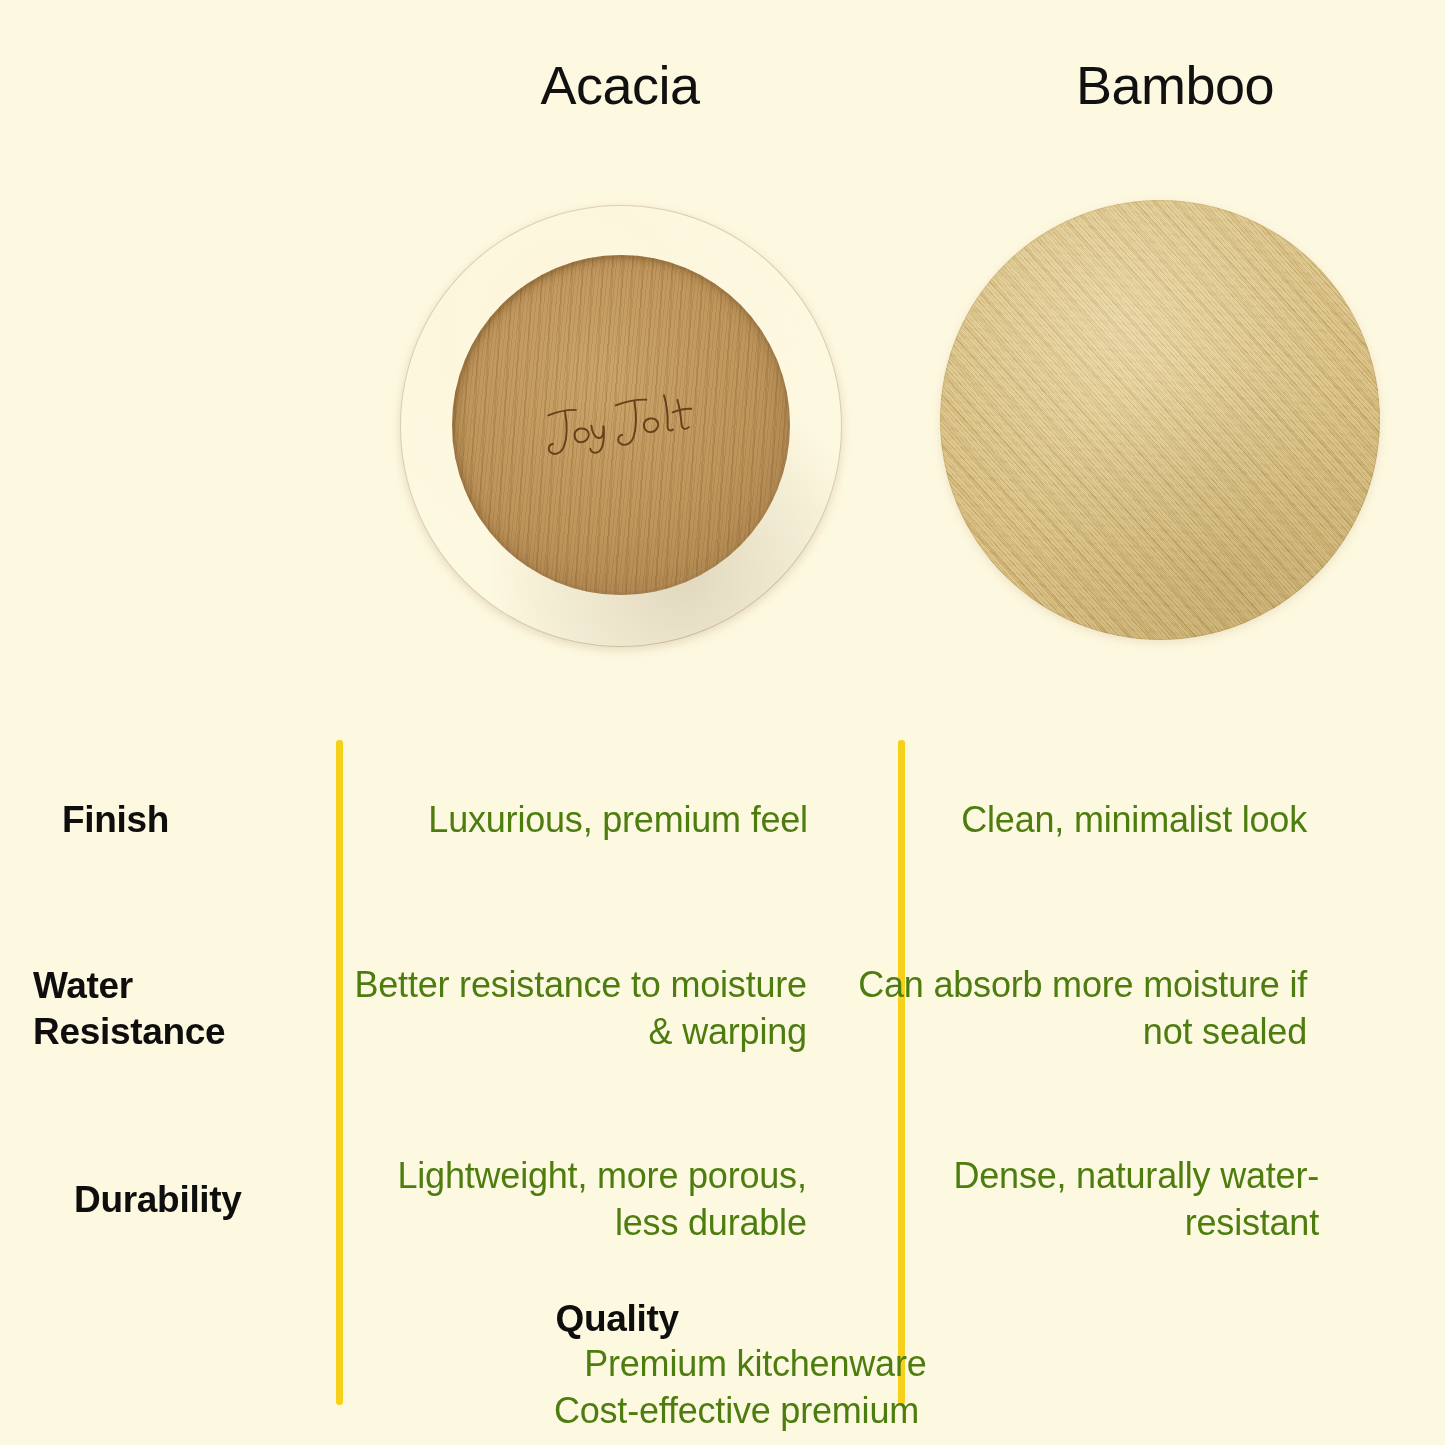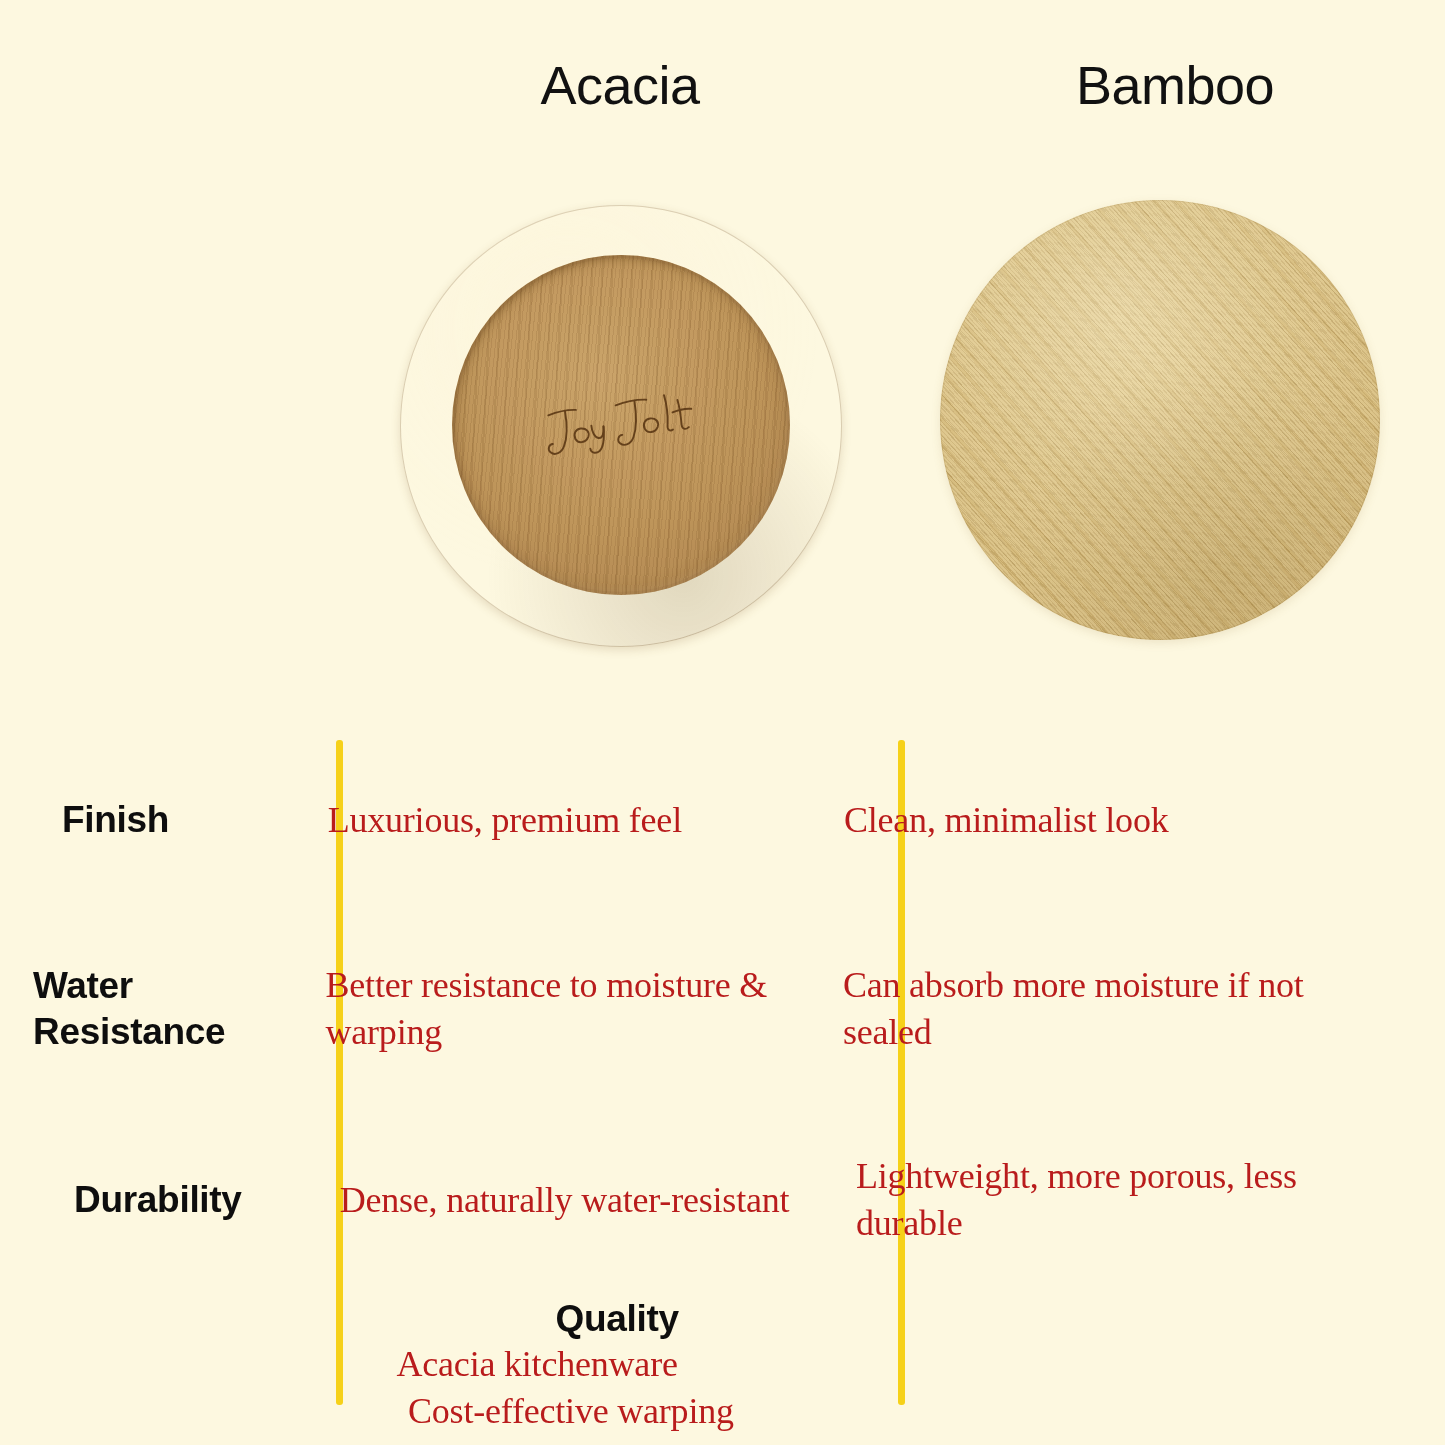--- a/index.html
+++ b/index.html
@@ -230,24 +230,23 @@
     letter-spacing: -0.3px;
     color: #0E0E0E;
   }
   .cell-label.two-line { padding-left: 33px; }
 
   .cell-value {
     font-size: 36px;
     font-weight: 400;
     line-height: 1.30;
     letter-spacing: -0.2px;
-    color: #b91c1c;
-    text-align: left;
+    color: #4d7c0f;
+    text-align: right;
     padding: 0 16px;
-    font-family: Liberation Serif, serif;
   }
   .cell-value.acacia { width: 562px; }
   .cell-value.bamboo { width: 547px; padding-left: 20px; }
 </style>
 </head>
 <body>
 
 <div class="headers">
   <div class="col-title acacia">Acacia</div>
   <div class="col-title bamboo">Bamboo</div>
@@ -301,23 +300,23 @@
     <div class="cell-label two-line">
       <div>Water</div>
       <div>Resistance</div>
     </div>
     <div class="cell-value acacia">Better resistance to moisture &amp; warping</div>
     <div class="cell-value bamboo">Can absorb more moisture if not sealed</div>
   </div>
 
   <div class="row r2">
     <div class="cell-label">Durability</div>
+    <div class="cell-value bamboo">Lightweight, more porous, less durable</div>
     <div class="cell-value acacia">Dense, naturally water-resistant</div>
-    <div class="cell-value bamboo">Lightweight, more porous, less durable</div>
   </div>
 
   <div class="row r3">
     <div class="cell-label">Quality</div>
-    <div class="cell-value acacia">Acacia kitchenware</div>
-    <div class="cell-value bamboo">Cost-effective warping</div>
+    <div class="cell-value acacia">Premium kitchenware</div>
+    <div class="cell-value bamboo">Cost-effective premium</div>
   </div>
 
 </div>
 
 </body></html>

